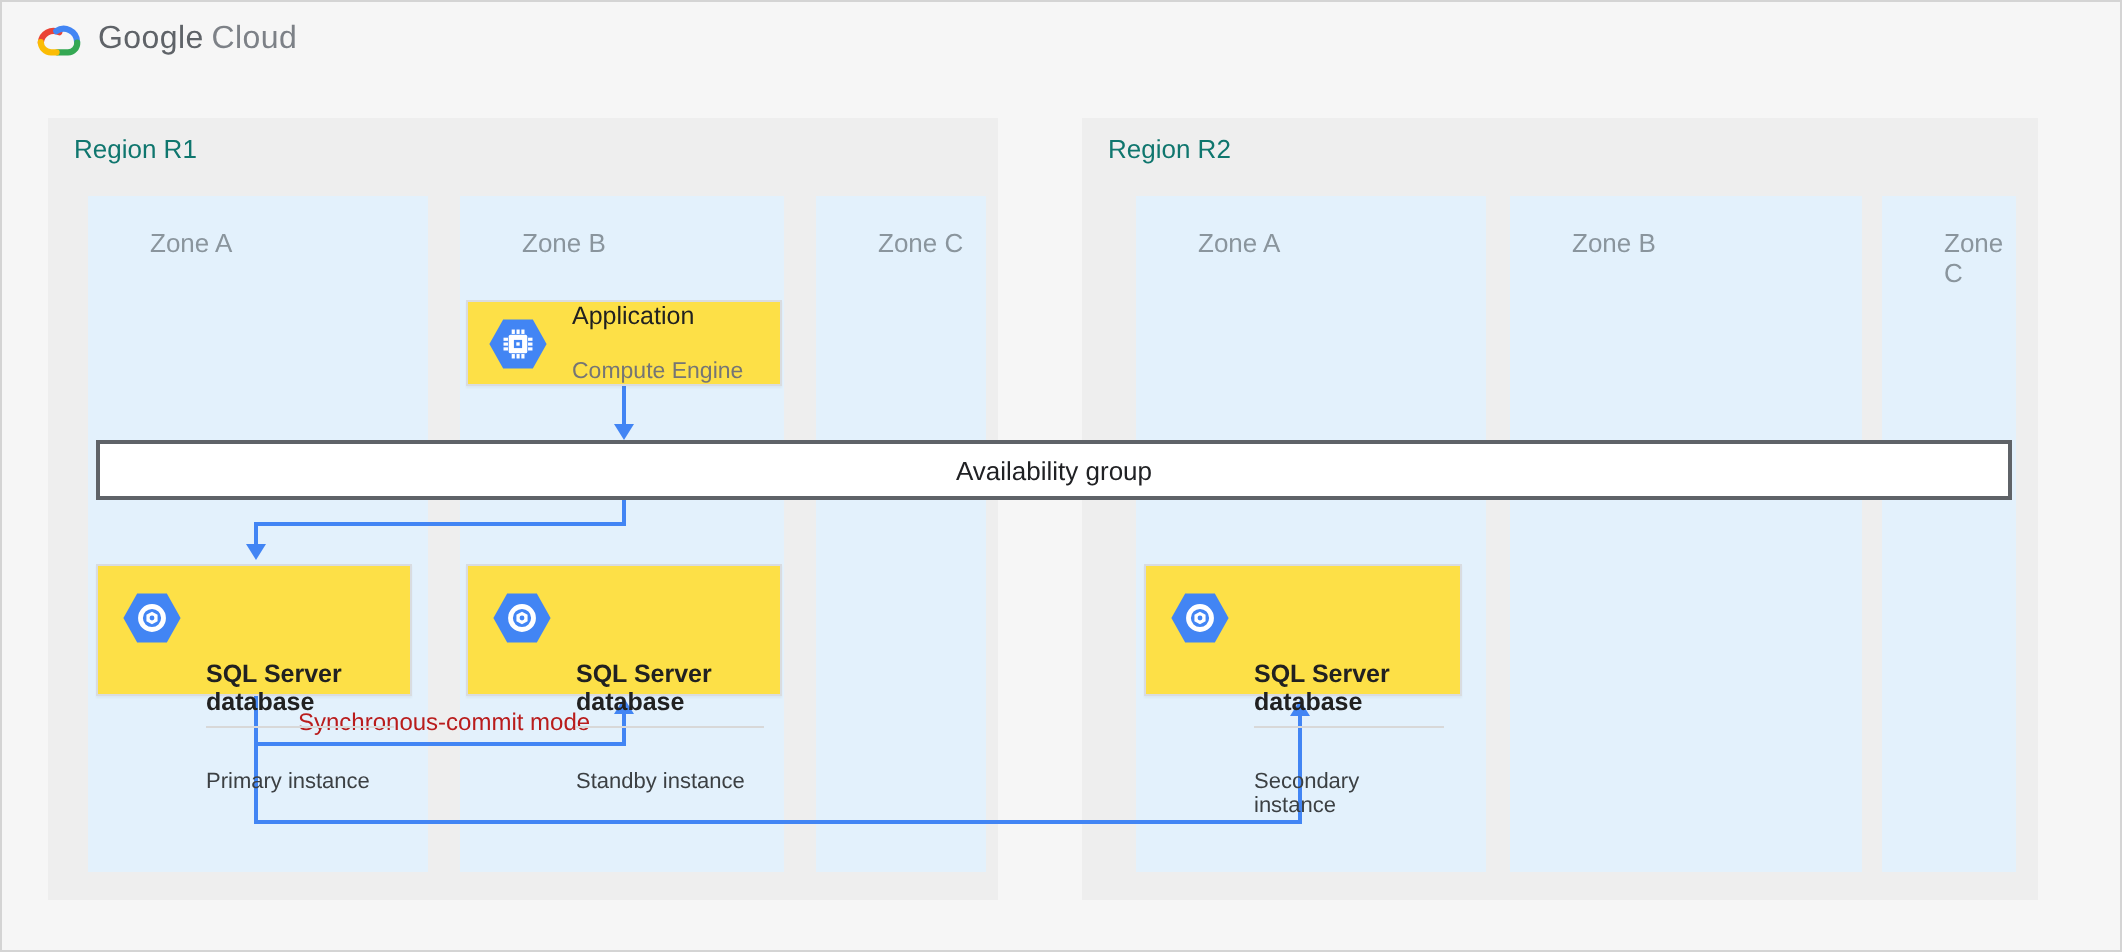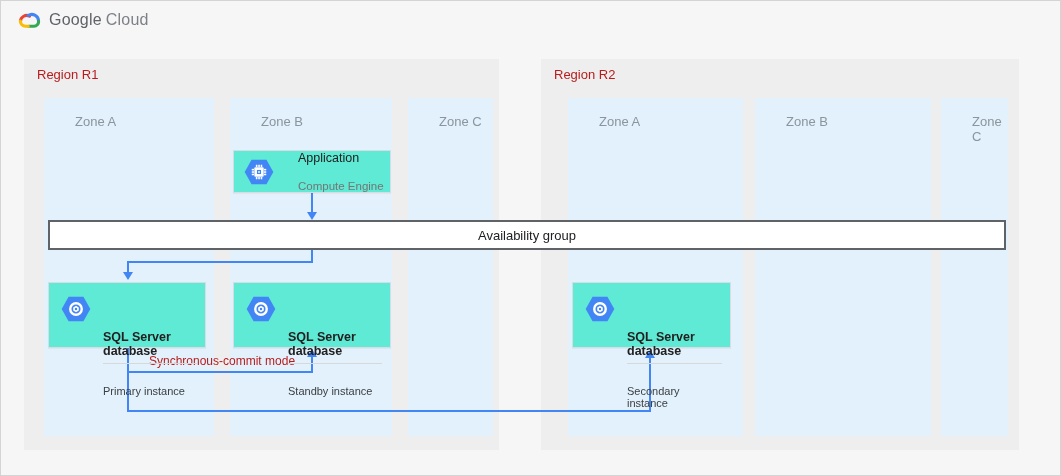--- a/index.html
+++ b/index.html
@@ -11,32 +11,32 @@
   }
   
   .logo{position:absolute;left:14px;top:8px;display:flex;align-items:center;gap:7px;}
   .logo-text{font-size:16px;letter-spacing:.2px;}
   .logo-google{color:#5f6368;font-weight:500;}
   .logo-cloud{color:#7d8187;font-weight:400;margin-left:4px;}
   
   .region{position:absolute;top:58px;height:391px;background:#eeeeee;}
   #region-r1{left:23px;width:475px;}
   #region-r2{left:540px;width:478px;}
-  .region-label{position:absolute;left:13px;top:8px;font-size:13px;color:#b91c1c;text-align:right;}
+  .region-label{position:absolute;left:13px;top:8px;font-size:13px;color:#0f766e;text-align:right;}
   .zone{position:absolute;top:97px;height:338px;background:#e3f1fc;}
   #zone-1a{left:43px;width:170px;}
   #zone-1b{left:229px;width:162px;}
   #zone-1c{left:407px;width:85px;}
   #zone-2a{left:567px;width:175px;}
   #zone-2b{left:754px;width:176px;}
   #zone-2c{left:940px;width:67px;}
   .zone-label{position:absolute;left:31px;top:16px;font-size:13px;color:#8a959d;}
   
-  .card{position:absolute;background:#5eead4;border:1px solid #d9dce0;box-sizing:border-box;
-        box-shadow:0 1px 1px rgba(0,0,0,0.04);gap:12px;}
+  .card{position:absolute;background:#fde047;border:1px solid #d9dce0;box-sizing:border-box;
+        box-shadow:0 1px 1px rgba(0,0,0,0.04);}
   #card-app{left:232px;top:149px;width:158px;height:43px;display:flex;align-items:center;}
   #card-app .hexicon{margin-left:10px;flex:0 0 auto;}
   #card-app .app-text{margin-left:12px;line-height:14px;}
   .card-title{font-size:12.5px;font-weight:500;color:#212121;}
   .card-sub{font-size:11.5px;color:#757575;margin-top:14px;}
   .sql-card{height:66px;}
   #card-primary{left:47px;top:281px;width:158px;}
   #card-standby{left:232px;top:281px;width:158px;}
   #card-secondary{left:571px;top:281px;width:159px;}
   .sql-card .hexicon{position:absolute;left:12px;top:13px;}

